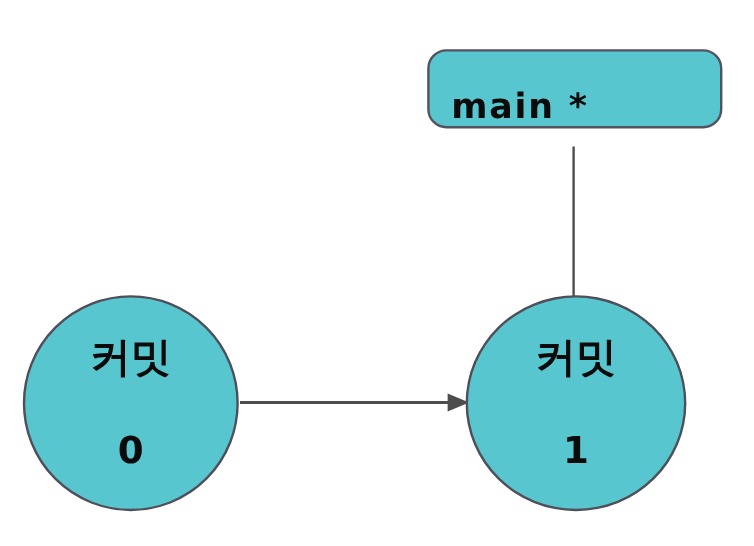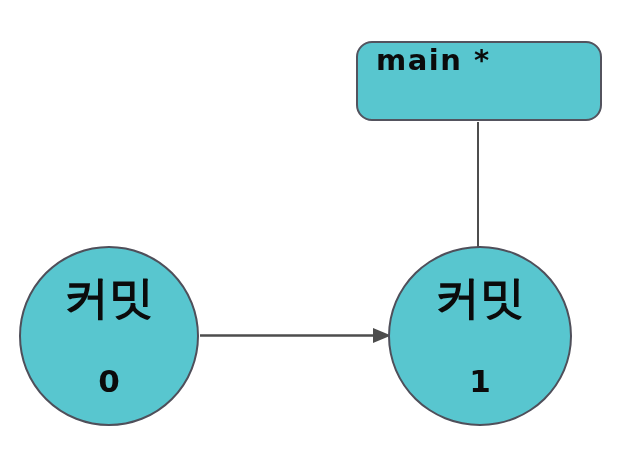--- a/index.html
+++ b/index.html
@@ -20,27 +20,27 @@
     left: 0;
     top: 0;
     width: 628px;
     height: 455px;
   }
   .branch-box {
     position: absolute;
     left: 356px;
     top: 41px;
     width: 246px;
-    height: 80px;
+    height: 66px;
     box-sizing: border-box;
     background: #58C6CF;
     border: 2.5px solid #53535E;
     border-radius: 16px;
     display: flex;
-    align-items: flex-start;
+    align-items: flex-end;
     padding-left: 18px;
   }
   .branch-box .branch-text {
     font-size: 29px;
     font-weight: 700;
     letter-spacing: 1.5px;
     color: #0B0B0B;
   }
   .commit-node {
     position: absolute;
@@ -61,21 +61,21 @@
     width: 180px;
     height: 180px;
   }
   .commit-node.node-1 {
     left: 388px;
     top: 246px;
     width: 184px;
     height: 180px;
   }
   .commit-word {
-    font-size: 45px;
+    font-size: 34px;
     font-weight: 700;
     line-height: 1;
   }
   .commit-number {
     font-size: 31px;
     font-weight: 700;
     line-height: 1;
     margin-top: 46px;
   }
 </style>

